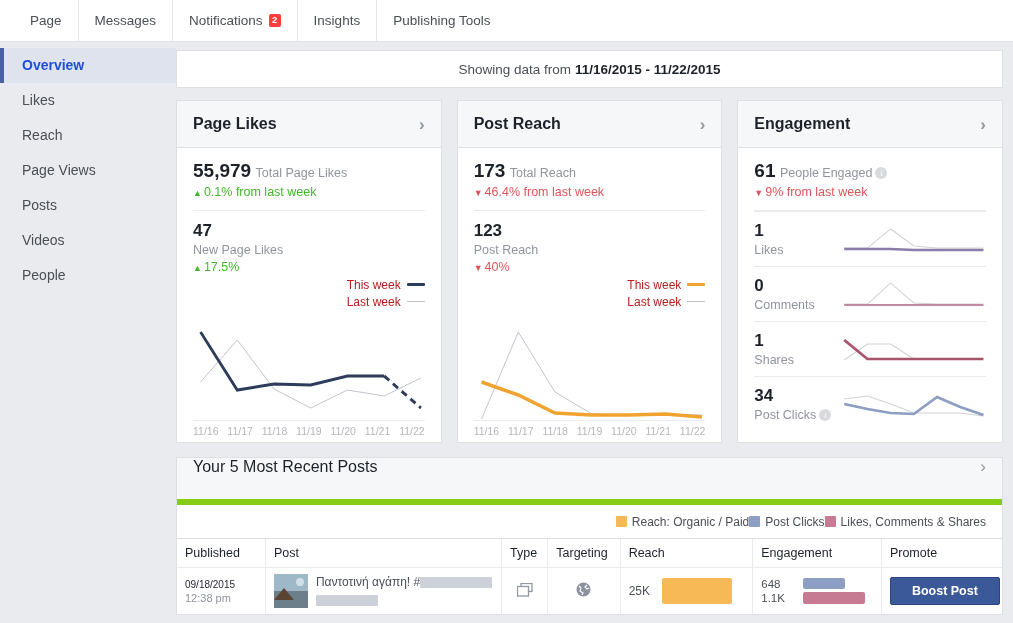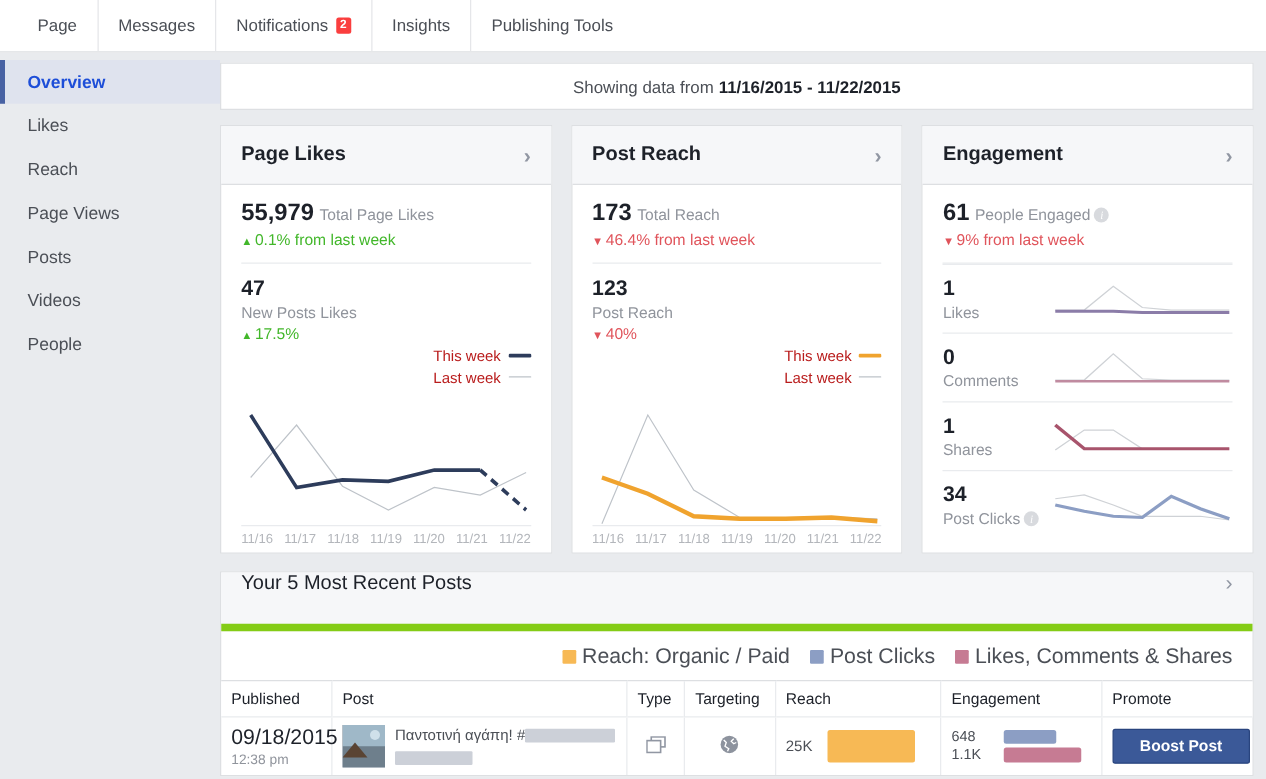--- a/index.html
+++ b/index.html
@@ -111,38 +111,38 @@
   .erow-spark { flex: 1; height: 34px; }
 
   
   .posts { margin-top: 14px; }
   .posts-head {
     height: 47px; background: #f6f7f9; border-bottom: 6px solid #84cc16;
     display: flex; padding: 0 16px; cursor: pointer; gap: 27px;
   }
   .posts-legend {
     display: flex; align-items: center; justify-content: flex-end;
-    gap: 16px; padding: 10px 16px 9px 0; font-size: 17px; color: #4b4f56;
+    padding: 10px 16px 9px 0; font-size: 12px; color: #4b4f56;
   }
   .sw { width: 11px; height: 11px; border-radius: 1px; display: inline-block; margin-right: 5px; vertical-align: -1px; }
 
   table.posts-table { width: 100%; border-collapse: collapse; table-layout: fixed; }
   .posts-table th {
     font-size: 12.5px; font-weight: normal; color: #1d2129; text-align: left;
     padding: 7px 8px; border-top: 1px solid #dddfe2; border-left: 1px solid #e9ebee;
     background: #fff; vertical-align: middle;
   }
   .posts-table th:first-child { border-left: none; }
   .posts-table td {
     padding: 6px 8px; border-top: 1px solid #e9ebee; border-left: 1px solid #e9ebee;
     vertical-align: middle; font-size: 12px; color: #4b4f56;
   }
   .posts-table td:first-child { border-left: none; }
 
-  .pub-date { font-size: 17px; color: #1d2129; }
+  .pub-date { font-size: 10px; color: #1d2129; }
   .pub-time { font-size: 11px; color: #90949c; margin-top: 2px; }
 
   .post-cell { display: flex; align-items: flex-start; gap: 8px; }
   .thumb { width: 34px; height: 34px; flex: none; overflow: hidden; background: #7b8794; }
   .post-txt { font-size: 12px; color: #4b4f56; line-height: 15px; padding-top: 1px; }
   .redact { display: inline-block; background: #ccd0d8; border-radius: 1px; vertical-align: -2px; }
 
   .icon-gray { color: #9197a3; }
 
   .bar { border-radius: 2px; }
@@ -224,21 +224,21 @@
           <div>
             <span class="stat-big">55,979</span>
             <span class="stat-label">Total Page Likes</span>
             <div class="stat-sub up">
               <span class="tri">▲</span><span>0.1% from last week</span>
             </div>
           </div>
           <div class="divider"></div>
           <div>
             <div class="stat-num2">47</div>
-            <div class="stat-name2">New Posts Likes</div>
+            <div class="stat-name2">New Page Likes</div>
             <div class="stat-sub up">
               <span class="tri">▲</span><span>17.5%</span>
             </div>
           </div>
 
           <div class="chart-area">
             <div class="chart-legend">
               <div class="leg-row">
                 <span>This week</span>
                 <span class="leg-line" style="background:#2d3c5b"></span>

